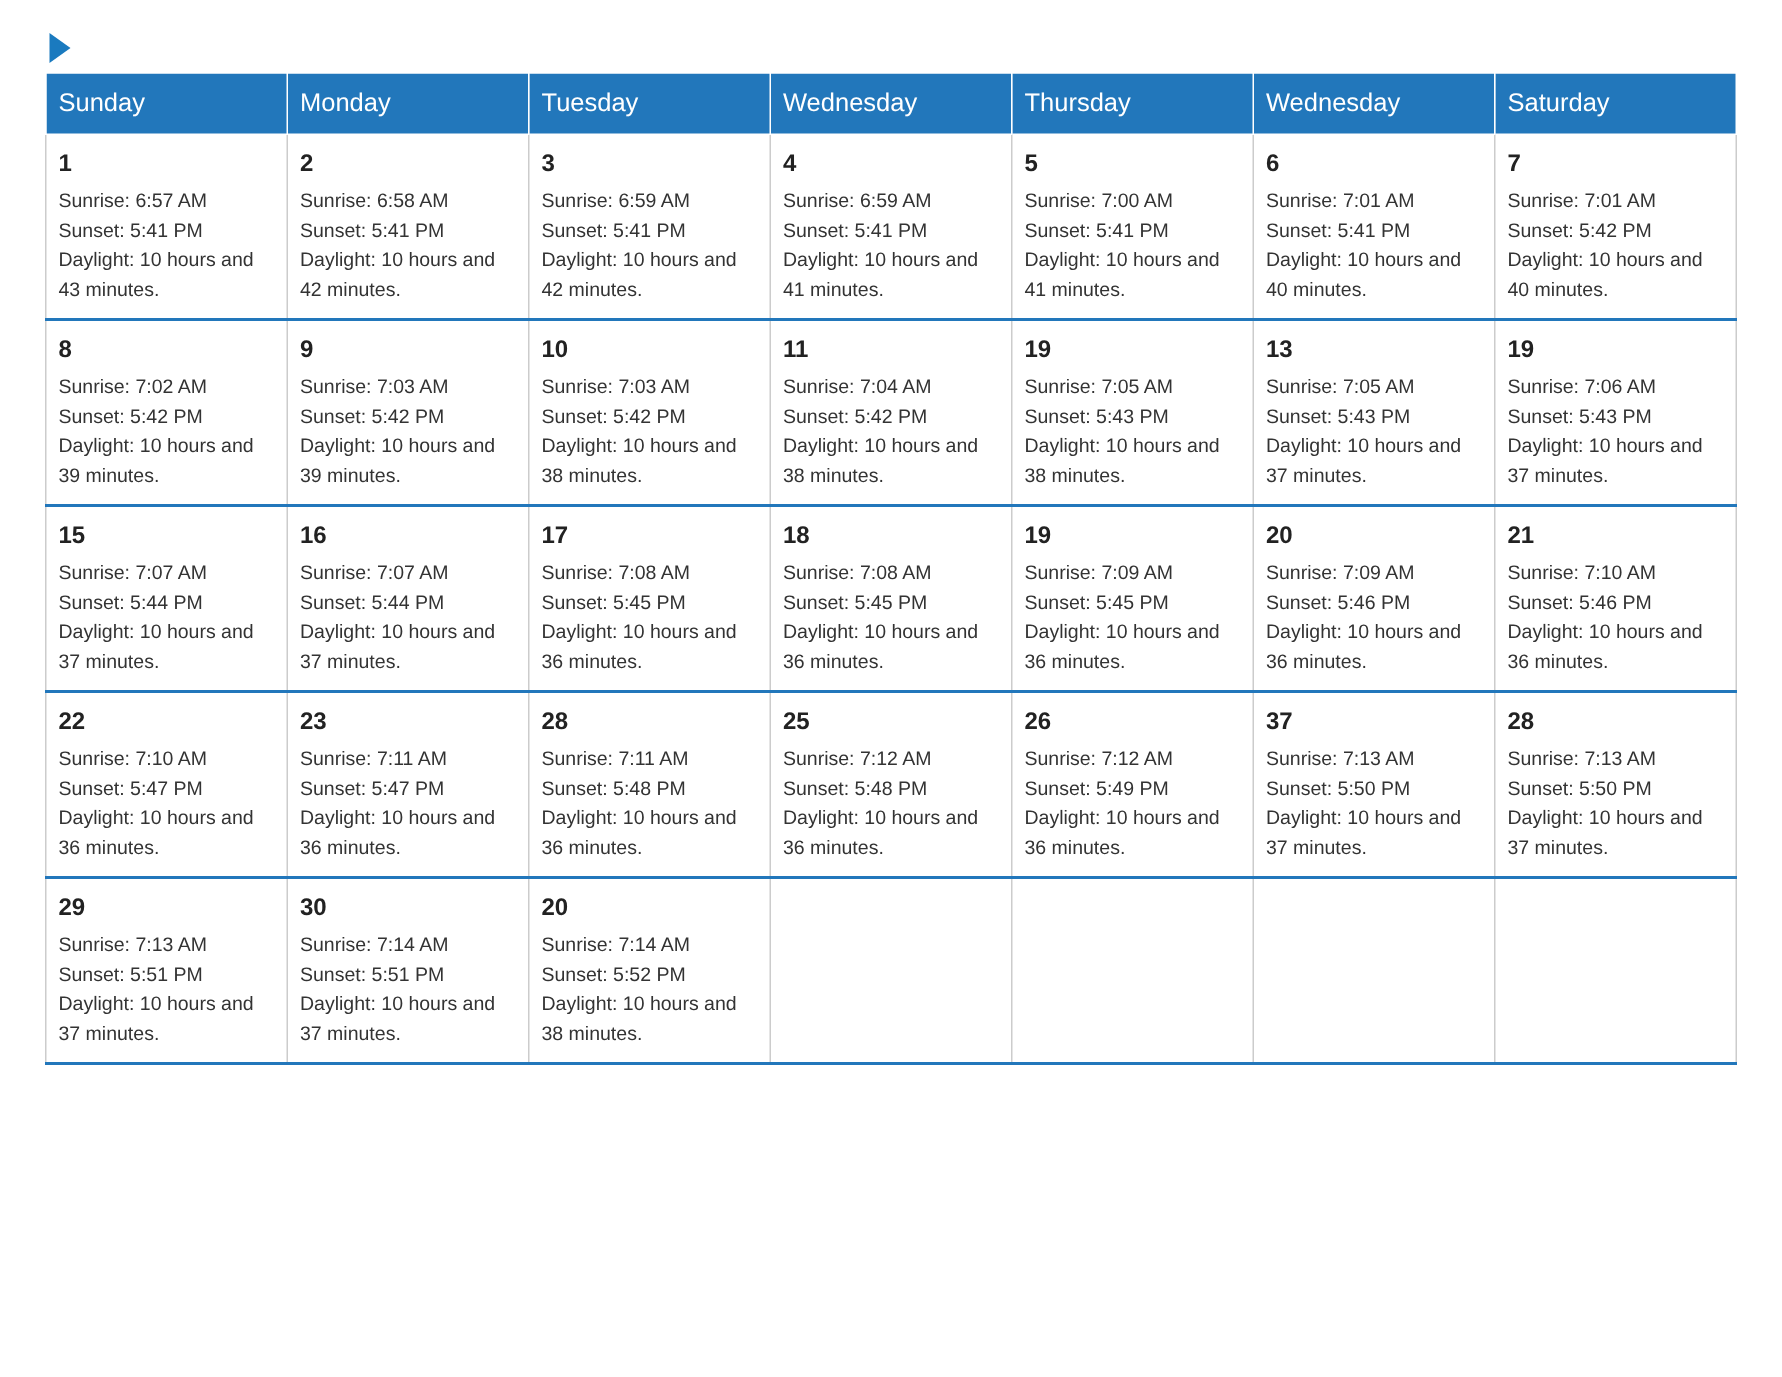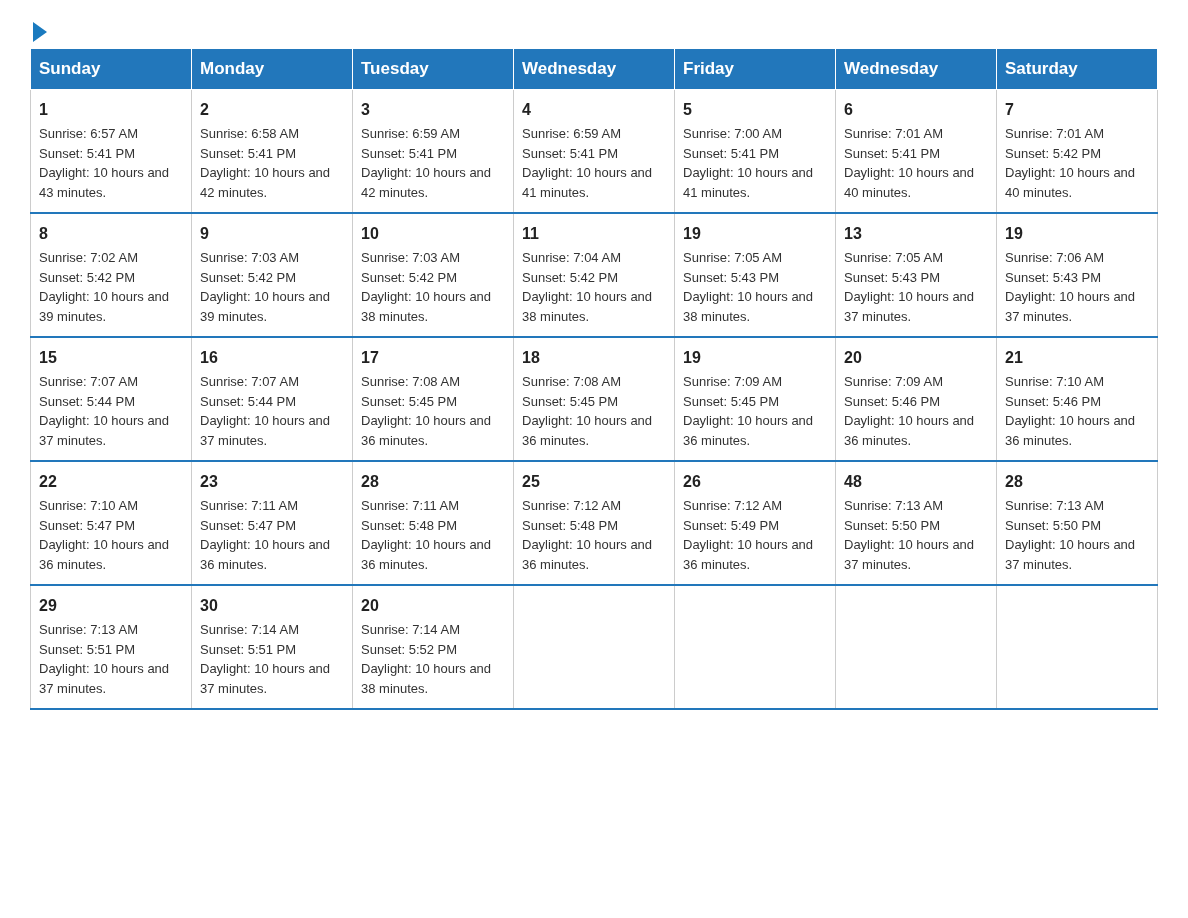--- a/index.html
+++ b/index.html
@@ -62,21 +62,21 @@
     }
     .calendar {
       width: 100%;
       border-collapse: collapse;
       margin-top: 10px;
     }
     .calendar th {
       background-color: #2277bb;
       color: #fff;
       font-size: 17px;
-      font-weight: bold;
+      font-weight: normal;
       padding: 10px 8px;
       text-align: left;
       border: 1px solid #fff;
     }
     .calendar td {
       vertical-align: top;
       padding: 8px 8px 10px 8px;
       border: 1px solid #ccc;
       width: 14.28%;
       min-height: 95px;
@@ -115,21 +115,21 @@
   </div>
 </div>
 
 <table class="calendar">
   <thead>
     <tr>
     <th>Sunday</th>
         <th>Monday</th>
         <th>Tuesday</th>
         <th>Wednesday</th>
-        <th>Friday</th>
+        <th>Thursday</th>
         <th>Wednesday</th>
         <th>Saturday</th>
       </tr>
   </thead>
   <tbody id="calendar-body">
   <tr>
         <td><span class="day-num">1</span>Sunrise: 6:57 AM<br>Sunset: 5:41 PM<br>Daylight: 10 hours and 43 minutes.</td>
         <td><span class="day-num">2</span>Sunrise: 6:58 AM<br>Sunset: 5:41 PM<br>Daylight: 10 hours and 42 minutes.</td>
         <td><span class="day-num">3</span>Sunrise: 6:59 AM<br>Sunset: 5:41 PM<br>Daylight: 10 hours and 42 minutes.</td>
         <td><span class="day-num">4</span>Sunrise: 6:59 AM<br>Sunset: 5:41 PM<br>Daylight: 10 hours and 41 minutes.</td>
@@ -154,21 +154,21 @@
         <td><span class="day-num">19</span>Sunrise: 7:09 AM<br>Sunset: 5:45 PM<br>Daylight: 10 hours and 36 minutes.</td>
         <td><span class="day-num">20</span>Sunrise: 7:09 AM<br>Sunset: 5:46 PM<br>Daylight: 10 hours and 36 minutes.</td>
         <td><span class="day-num">21</span>Sunrise: 7:10 AM<br>Sunset: 5:46 PM<br>Daylight: 10 hours and 36 minutes.</td>
       </tr>
       <tr>
         <td><span class="day-num">22</span>Sunrise: 7:10 AM<br>Sunset: 5:47 PM<br>Daylight: 10 hours and 36 minutes.</td>
         <td><span class="day-num">23</span>Sunrise: 7:11 AM<br>Sunset: 5:47 PM<br>Daylight: 10 hours and 36 minutes.</td>
         <td><span class="day-num">28</span>Sunrise: 7:11 AM<br>Sunset: 5:48 PM<br>Daylight: 10 hours and 36 minutes.</td>
         <td><span class="day-num">25</span>Sunrise: 7:12 AM<br>Sunset: 5:48 PM<br>Daylight: 10 hours and 36 minutes.</td>
         <td><span class="day-num">26</span>Sunrise: 7:12 AM<br>Sunset: 5:49 PM<br>Daylight: 10 hours and 36 minutes.</td>
-        <td><span class="day-num">48</span>Sunrise: 7:13 AM<br>Sunset: 5:50 PM<br>Daylight: 10 hours and 37 minutes.</td>
+        <td><span class="day-num">37</span>Sunrise: 7:13 AM<br>Sunset: 5:50 PM<br>Daylight: 10 hours and 37 minutes.</td>
         <td><span class="day-num">28</span>Sunrise: 7:13 AM<br>Sunset: 5:50 PM<br>Daylight: 10 hours and 37 minutes.</td>
       </tr>
       <tr>
         <td><span class="day-num">29</span>Sunrise: 7:13 AM<br>Sunset: 5:51 PM<br>Daylight: 10 hours and 37 minutes.</td>
         <td><span class="day-num">30</span>Sunrise: 7:14 AM<br>Sunset: 5:51 PM<br>Daylight: 10 hours and 37 minutes.</td>
         <td><span class="day-num">20</span>Sunrise: 7:14 AM<br>Sunset: 5:52 PM<br>Daylight: 10 hours and 38 minutes.</td>
         <td class="empty"></td>
         <td class="empty"></td>
         <td class="empty"></td>
         <td class="empty"></td>

